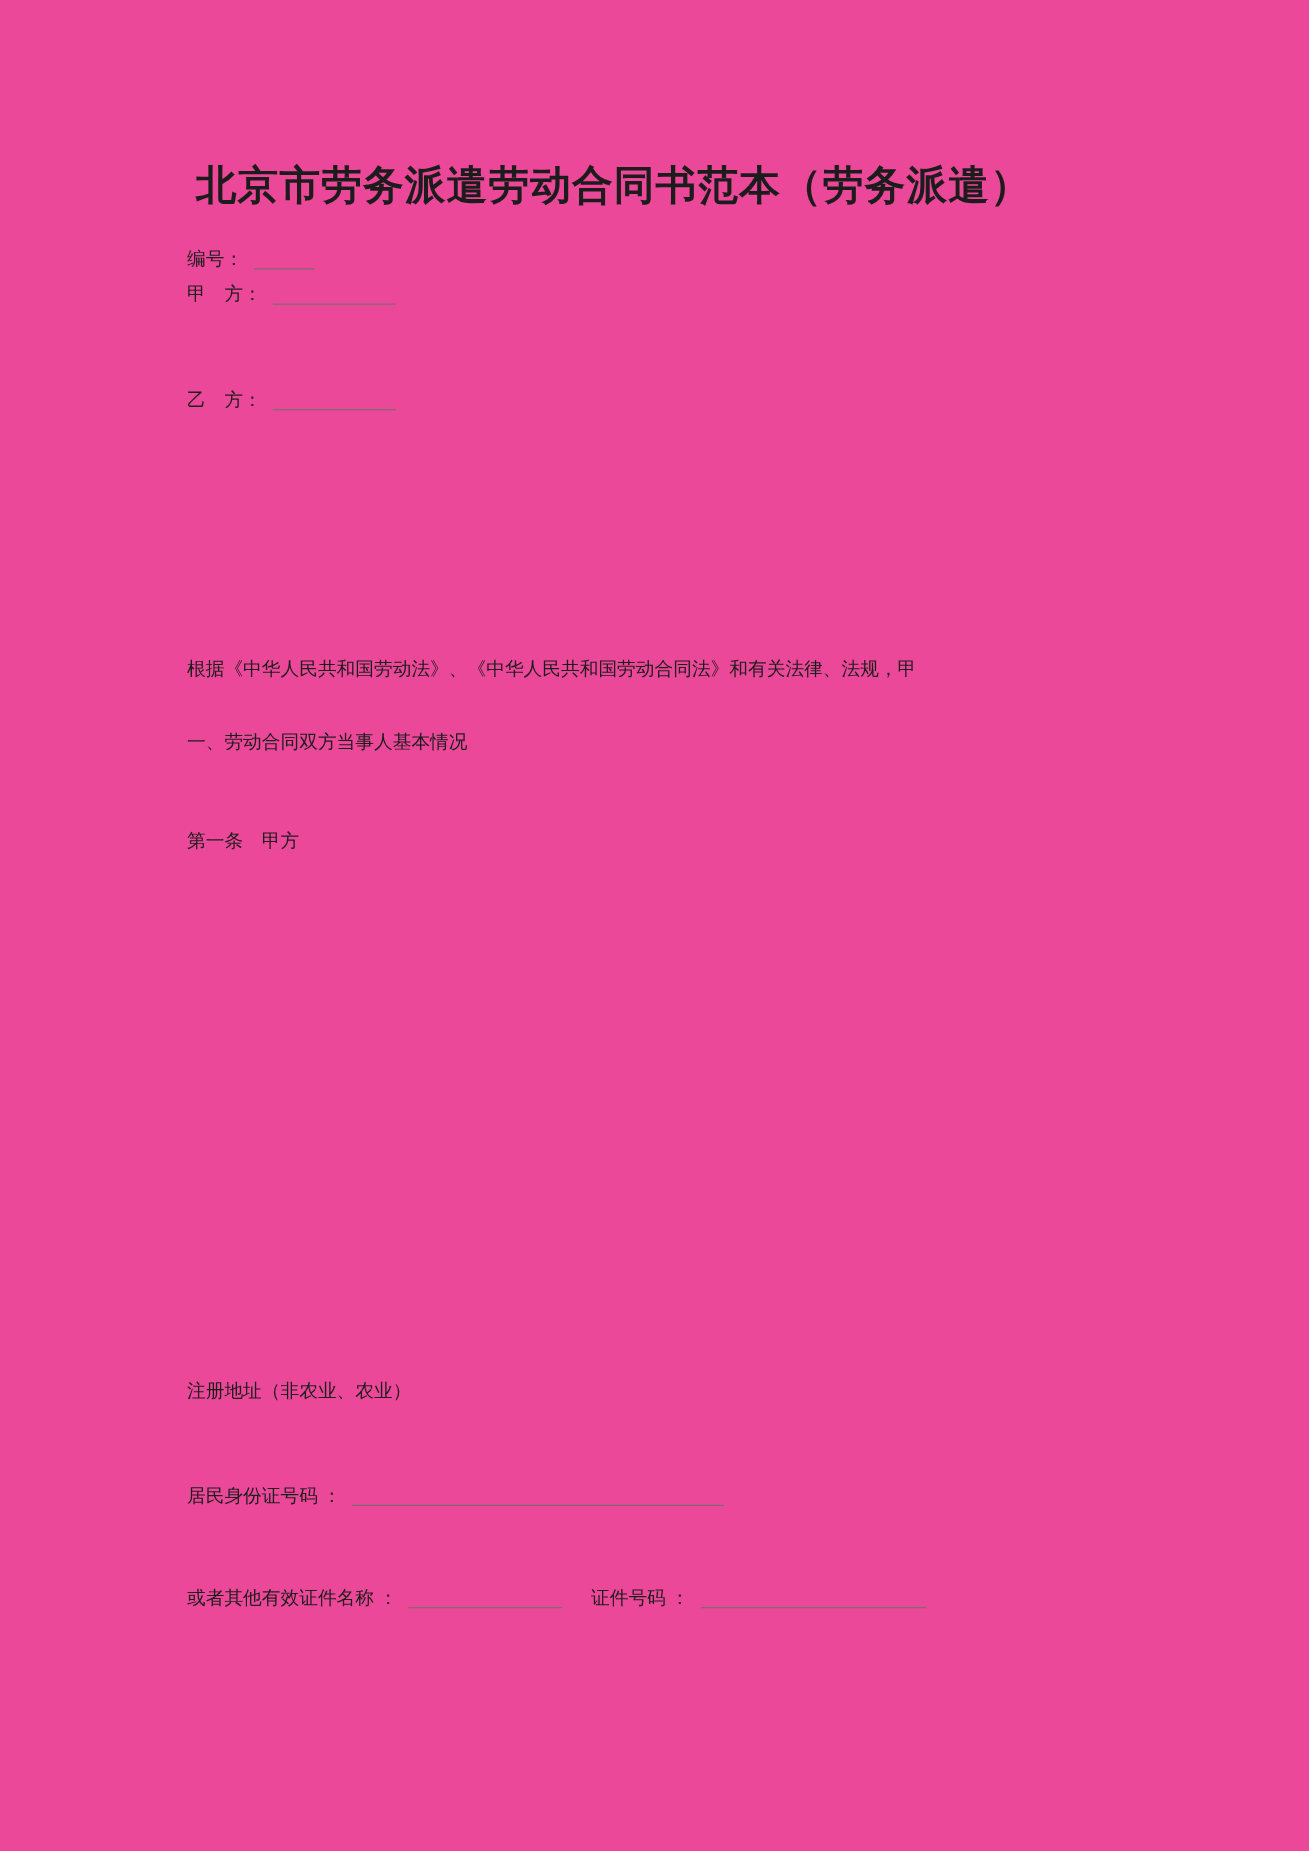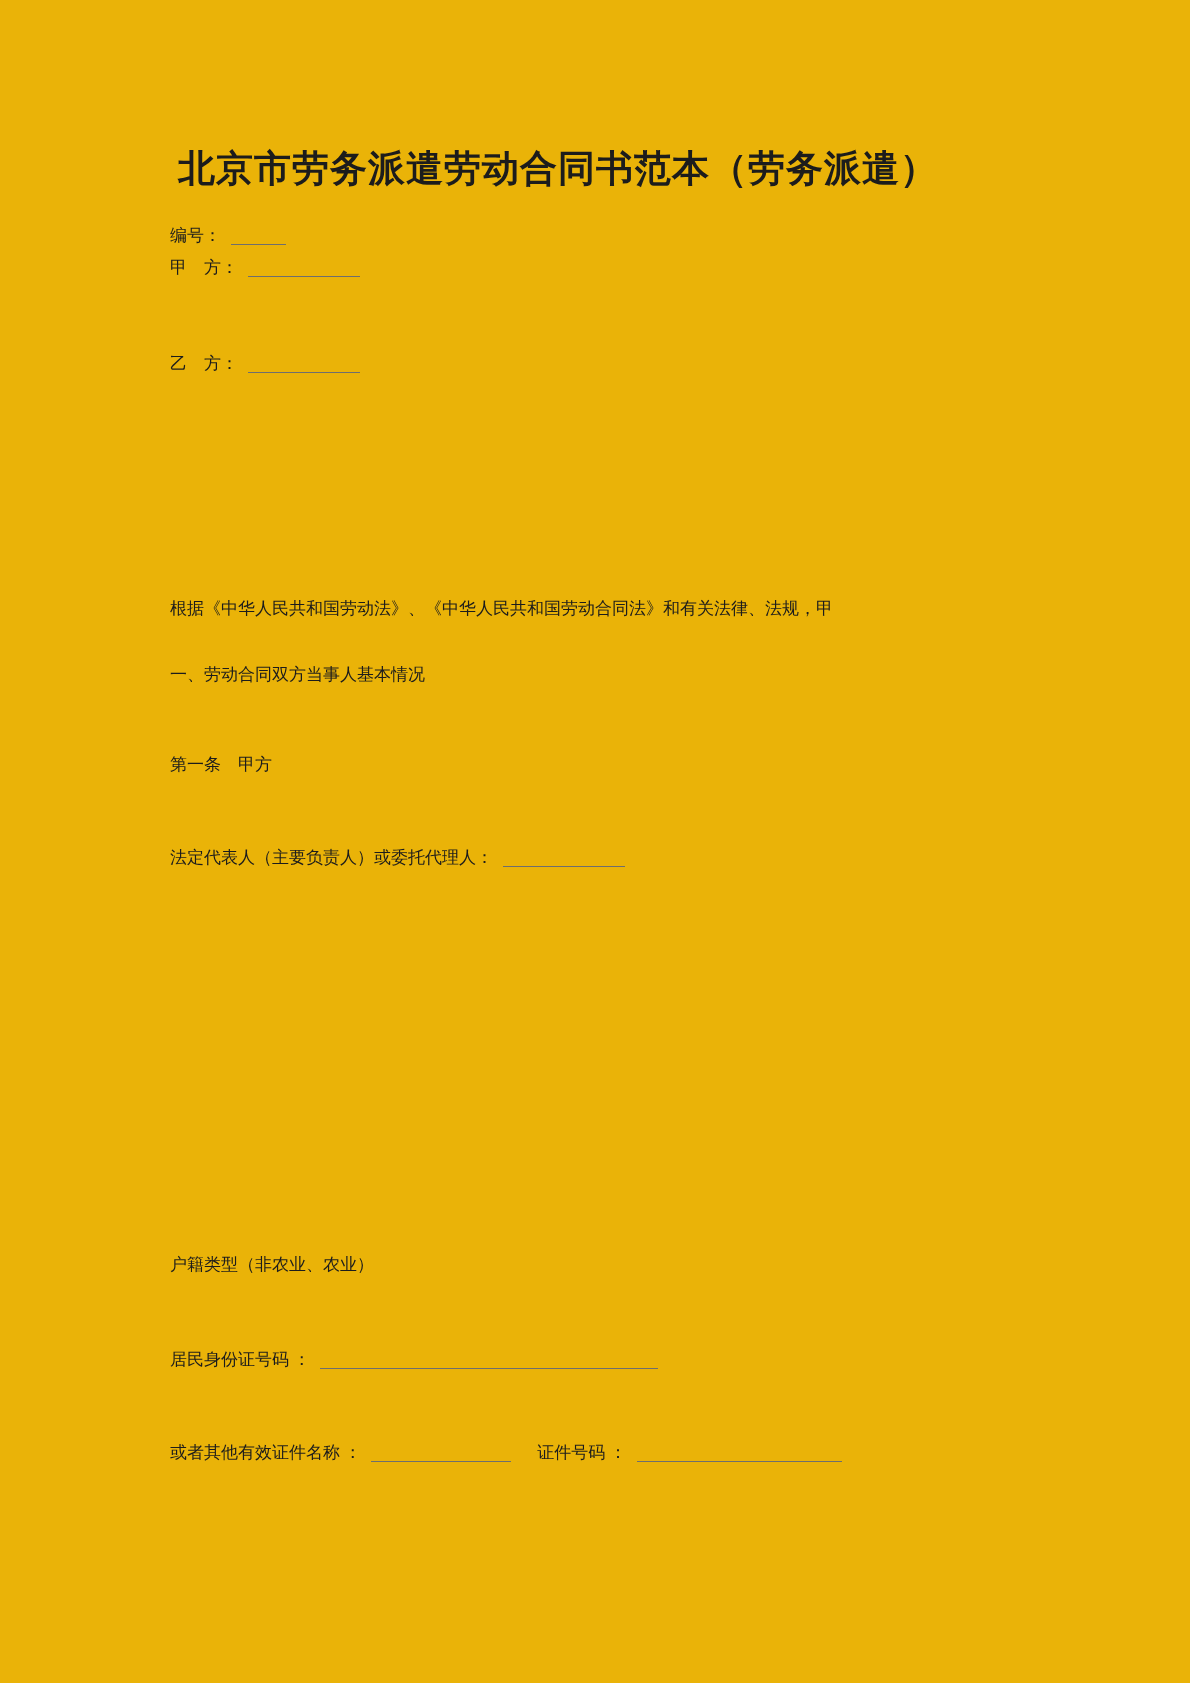--- a/index.html
+++ b/index.html
@@ -5,21 +5,21 @@
   html, body {
     margin: 0;
     padding: 0;
     background: #ffffff;
   }
   .page {
     position: relative;
     width: 1190px;
     height: 1683px;
     margin: 0 auto;
-    background: #eab308;
+    background: #ec4899;
     font-family: "Liberation Serif", "DejaVu Serif", serif;
     color: #1c1c1c;
     overflow: hidden;
   }
   .title {
     position: absolute;
     left: 178px;
     top: 144px;
     margin: 0;
     font-size: 37px;
@@ -62,28 +62,25 @@
     <span>乙　方：</span><span class="gap-sm"></span><span class="blank" style="width:112px"></span>
   </div>
 
 
   <div class="line" style="top:594px">根据《中华人民共和国劳动法》、《中华人民共和国劳动合同法》和有关法律、法规，甲</div>
 
   <div class="line" style="top:660px">一、劳动合同双方当事人基本情况</div>
 
   <div class="line" style="top:750px">第一条　甲方</div>
 
-  <div class="line" style="top:843px">
-    <span>法定代表人（主要负责人）或委托代理人：</span><span class="gap-sm"></span><span class="blank" style="width:122px"></span>
-  </div>
 
 
 
 
-  <div class="line" style="top:1250px">户籍类型（非农业、农业）</div>
+  <div class="line" style="top:1250px">注册地址（非农业、农业）</div>
 
   <div class="line" style="top:1345px">
     <span>居民身份证号码 ：</span><span class="gap-sm"></span><span class="blank" style="width:338px"></span>
   </div>
 
   <div class="line" style="top:1438px">
     <span>或者其他有效证件名称 ：</span><span class="gap-sm"></span><span class="blank" style="width:140px"></span><span class="gap-md"></span><span>证件号码 ：</span><span class="gap-sm"></span><span class="blank" style="width:205px"></span>
   </div>
 
 </div>

